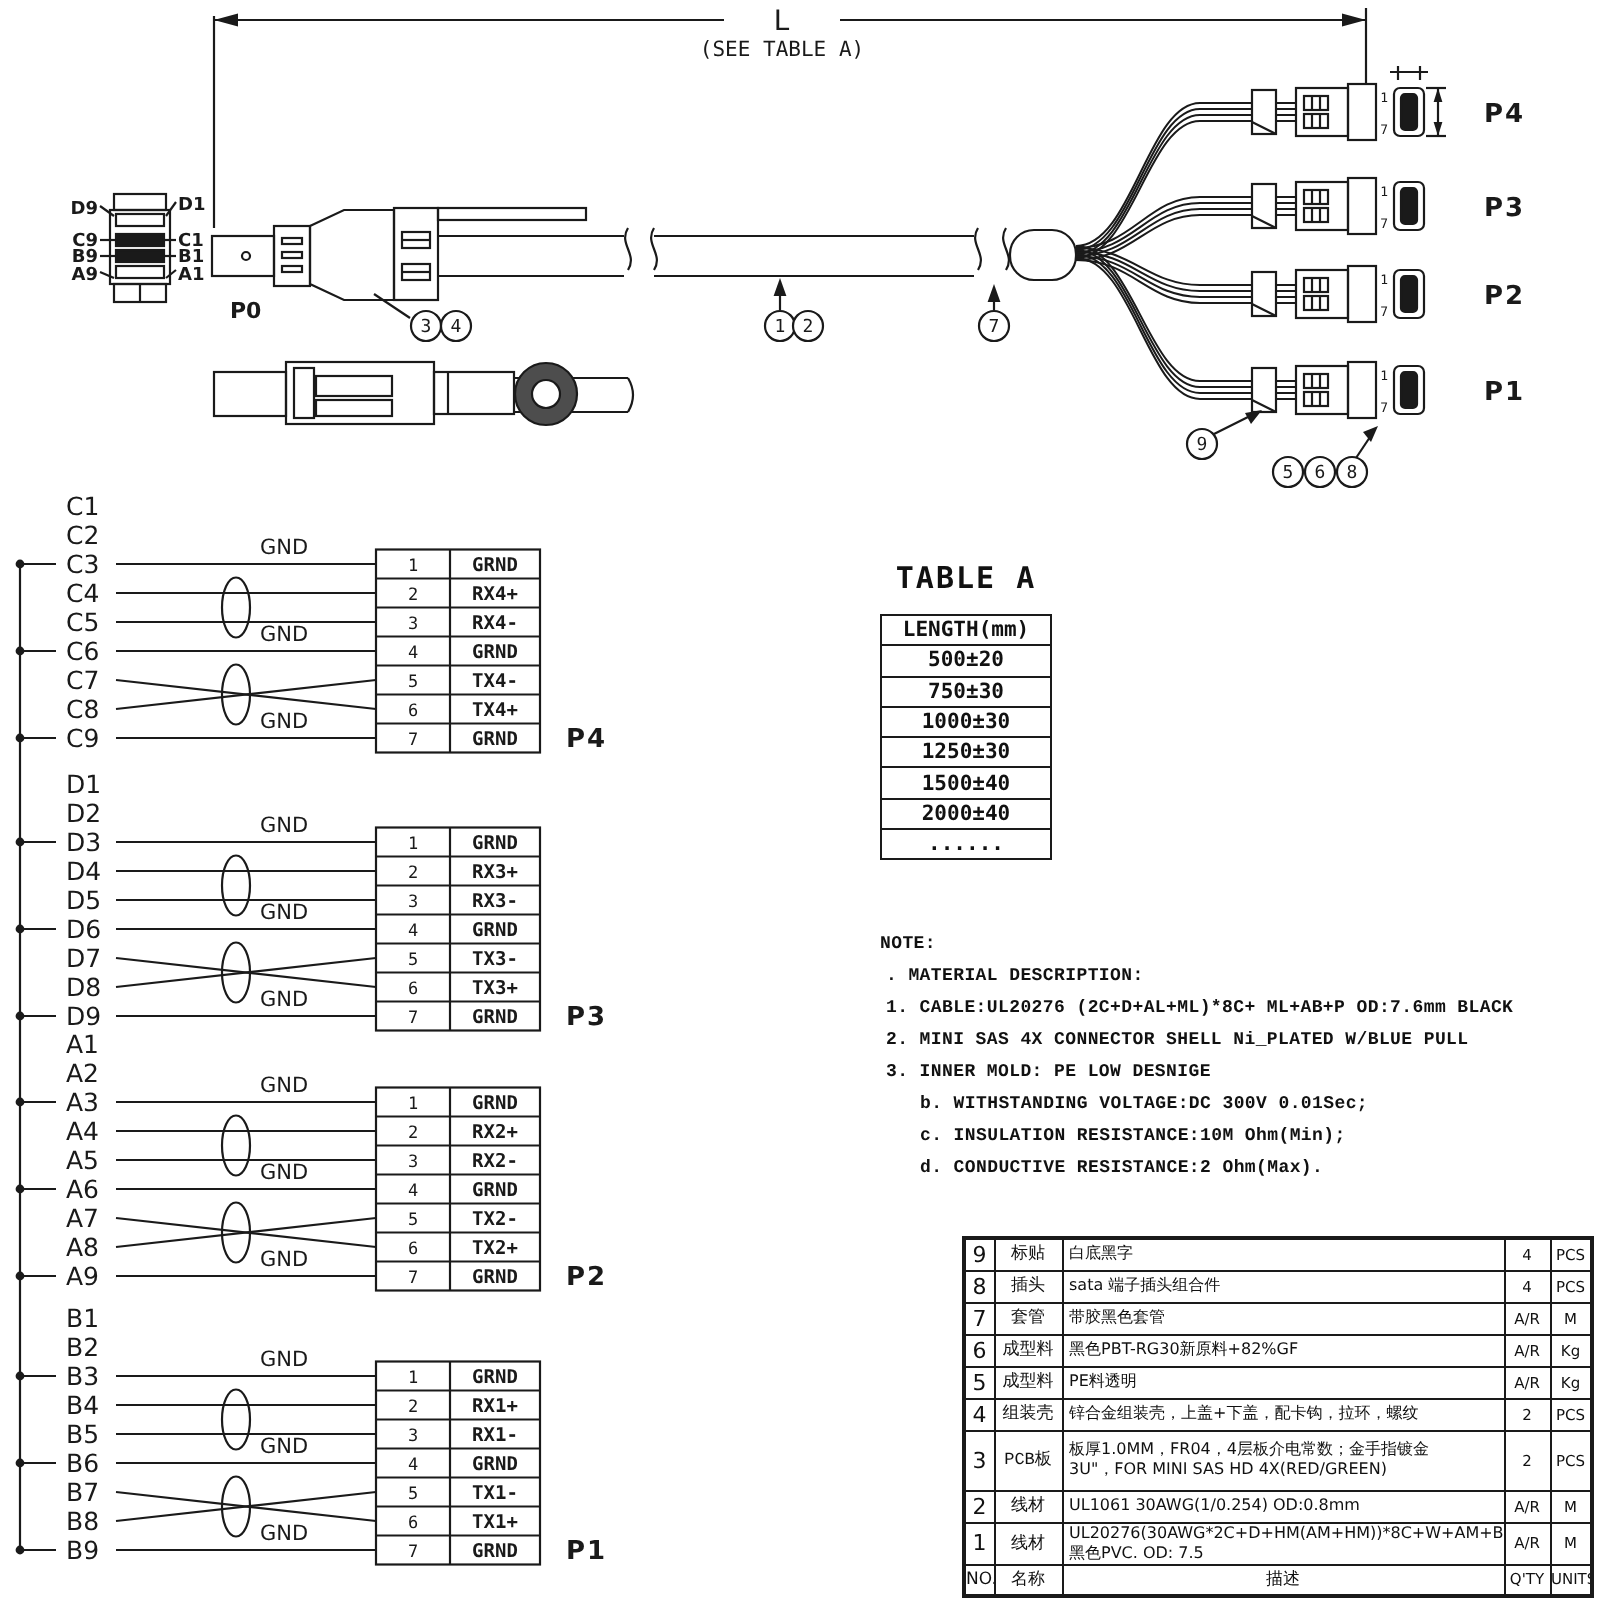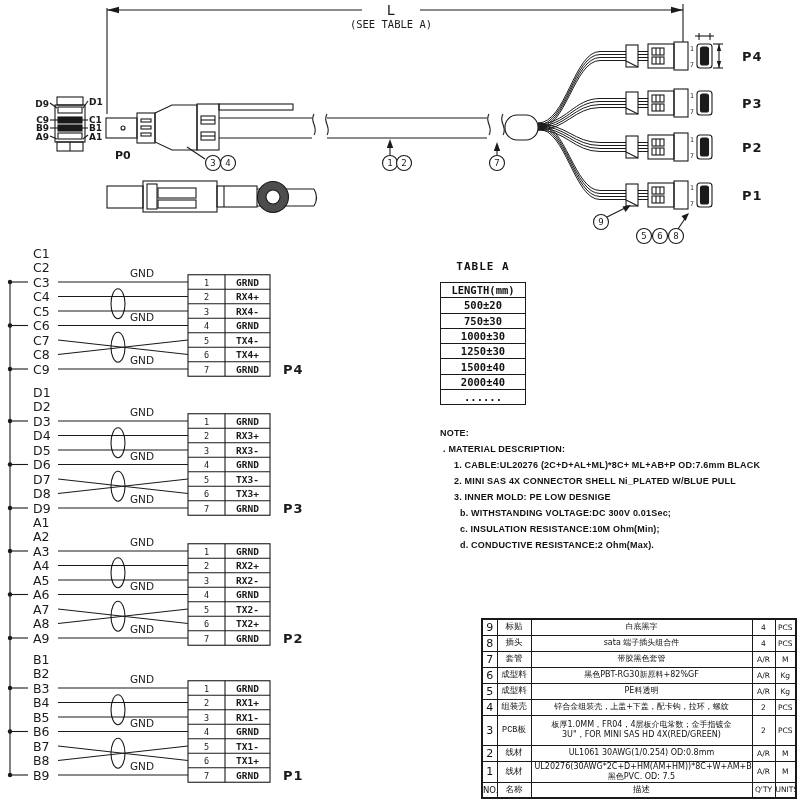--- a/index.html
+++ b/index.html
@@ -14,40 +14,40 @@
   svg .pv{font-size:9.5px;text-anchor:middle;font-weight:600;}
   svg .port{font-size:13px;font-weight:600;font-family:"DejaVu Sans",sans-serif;letter-spacing:1px;}
   svg .dimL{font-size:14px;text-anchor:middle;}
   svg .dimNote{font-size:10.5px;text-anchor:middle;}
   svg .p0lab{font-size:9px;font-family:"DejaVu Sans",sans-serif;font-weight:600;}
   svg .cnum{font-size:9px;text-anchor:middle;}
   svg .tinyPin{font-size:6.5px;text-anchor:end;}
   svg .dot,svg .arr{fill:#1a1a1a;stroke:none;}
   
   .ta-wrap{left:440px;top:260px;width:86px;}
-  .ta-title{text-align:center;font-family:"DejaVu Sans Mono",monospace;font-size:11px;
-            font-weight:600;margin-bottom:9px;letter-spacing:1px;}
+  .ta-title{text-align:center;font-family:"DejaVu Sans Mono",monospace;font-size:15px;
+            font-weight:600;margin-bottom:9px;letter-spacing:1px;margin-top:20px;}
   table.ta{border-collapse:collapse;width:86px;padding-left:34px;}
   table.ta th,table.ta td{border:1.6px solid #1a1a1a;height:14.3px;padding:0;text-align:center;
             font-family:"DejaVu Sans Mono",monospace;font-size:10.5px;font-weight:600;}
   
-  .notes{left:440px;top:425px;width:360px;font-family:Liberation Sans, sans-serif;
+  .notes{left:440px;top:464px;width:360px;font-family:Liberation Mono, monospace;
          font-size:9px;line-height:16px;letter-spacing:.2px;font-weight:600;}
   .notes .nh{margin-left:3px;}
-  .notes .ni{margin-left:14px;}
+  .notes .ni{margin-left:3px;}
   .notes .ni2{margin-left:20px;}
   
   table.bom{position:absolute;left:481px;top:618px;border-collapse:collapse;border:2px solid #1a1a1a;
             table-layout:fixed;width:314px;}
   table.bom td{border:1.2px solid #1a1a1a;padding:0;overflow:hidden;}
   table.bom tr{height:16px;}
   table.bom tr.tall{height:30px;}
   .bom .no{font-size:11px;text-align:center;font-family:"DejaVu Sans",sans-serif;}
   .bom .nm{font-size:8.5px;text-align:center;font-family:Liberation Mono, monospace;}
-  .bom .ds{font-size:8px;text-align:center;padding:0 3px;white-space:pre-line;line-height:1.25;}
+  .bom .ds{font-size:8px;text-align:left;padding:0 3px;white-space:pre-line;line-height:1.25;}
   .bom .qt,.bom .un{font-size:7.5px;text-align:center;}
   .bom .ft{font-size:8.5px;text-align:center;}
 </style>
 </head>
 <body>
 
 <div id="page">
 
 <svg width="800" height="800" viewBox="0 0 800 800">
   <g stroke="#1a1a1a" fill="none" stroke-width="1.1">

